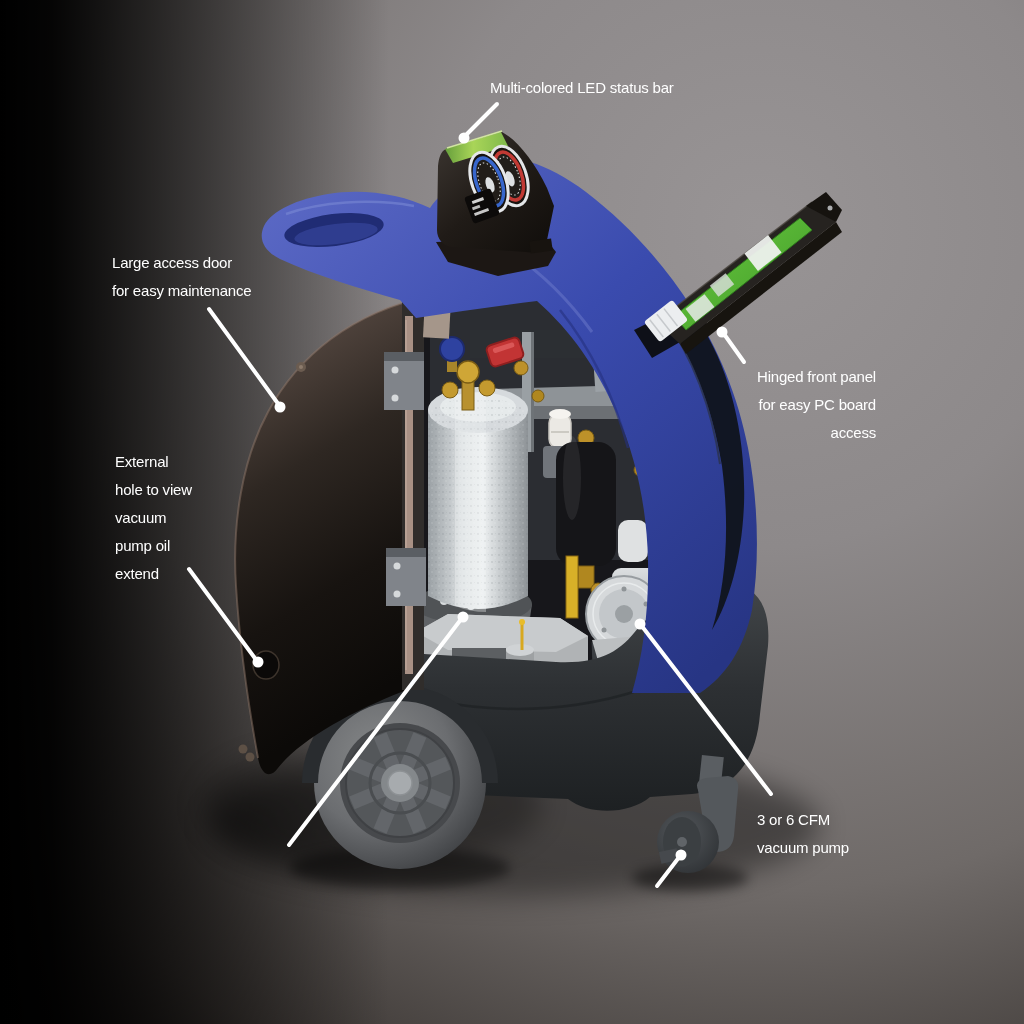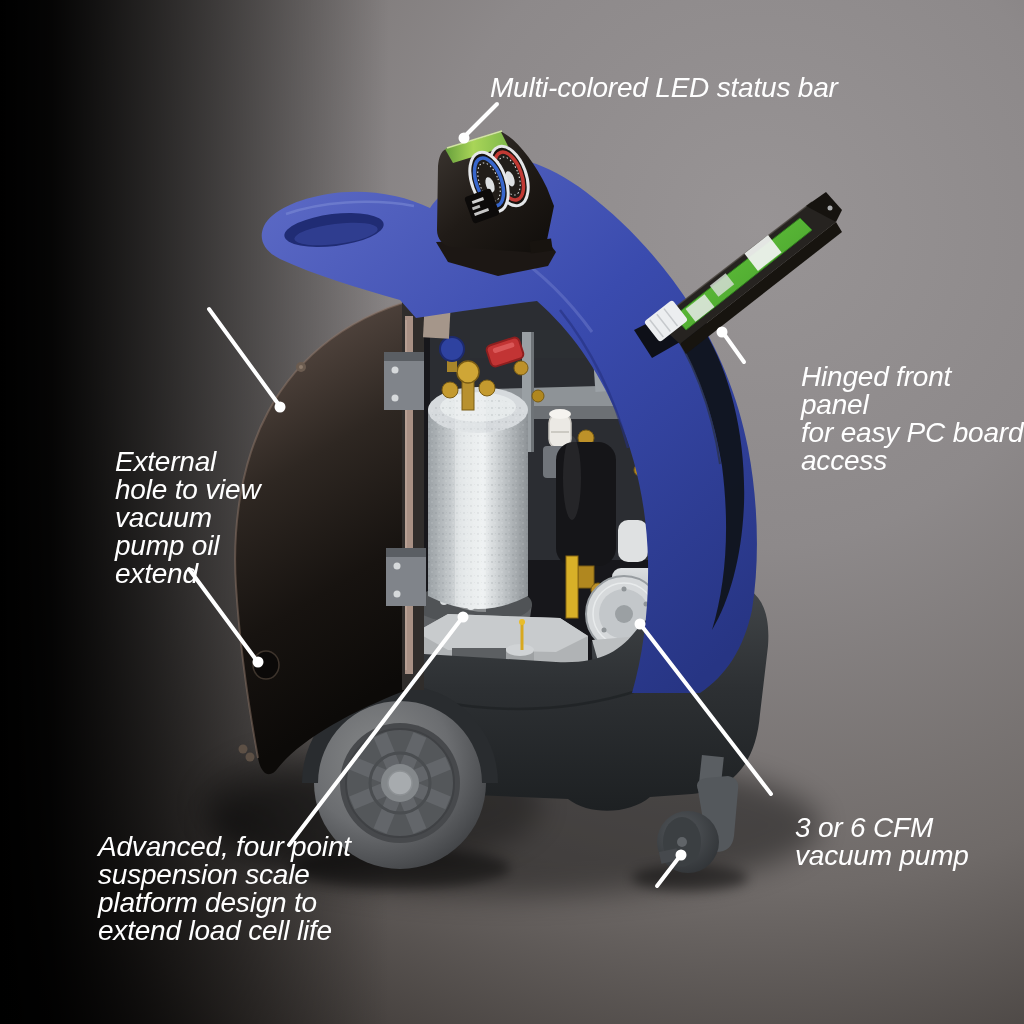--- a/index.html
+++ b/index.html
@@ -2,22 +2,22 @@
 <html><head>
 <meta charset="utf-8">
 <style>
   html,body{margin:0;padding:0;background:#000;}
   #canvas{
     position:relative;width:1024px;height:1024px;overflow:hidden;
     font-family:"Liberation Sans", sans-serif;
   }
   #scene{position:absolute;left:0;top:0;}
   .callout{
-    position:absolute;color:#ffffff;font-size:28px;line-height:28px;
-    letter-spacing:-0.2px;white-space:pre-line;font-weight:400;font-style:italic;
+    position:absolute;color:#ffffff;font-size:15px;line-height:28px;
+    letter-spacing:-0.2px;white-space:pre-line;font-weight:400;
   }
   .nowrap{white-space:nowrap;}
 </style>
 </head>
 <body>
 
 <div id="canvas">
 
 <svg id="scene" width="1024" height="1024" viewBox="0 0 1024 1024">
   <defs>
@@ -364,33 +364,31 @@
     <circle cx="258" cy="662" r="5.5"></circle>
     <circle cx="722" cy="332" r="5.5"></circle>
     <circle cx="463" cy="617" r="5.5"></circle>
     <circle cx="640" cy="624" r="5.5"></circle>
     <circle cx="681" cy="855" r="5.5"></circle>
   </g>
 </svg>
 
   <div class="callout nowrap" style="left:490px;top:74px;">Multi-colored LED status bar</div>
 
+  <div class="callout" style="left:112px;top:249px;">Large access door
+for easy maintenance</div>
 
   <div class="callout" style="left:115px;top:448px;">External
 hole to view
 vacuum
 pump oil
 extend</div>
 
-  <div class="callout" style="left:801px;top:363px;">Hinged front panel
+  <div class="callout" style="left:757px;top:363px;text-align:right;">Hinged front panel
 for easy PC board
 access</div>
 
-  <div class="callout" style="left:98px;top:833px;">Advanced, four point
-suspension scale
-platform design to
-extend load cell life</div>
-
-  <div class="callout" style="left:795px;top:806px;margin-top:8px;">3 or 6 CFM
+
+  <div class="callout" style="left:757px;top:806px;">3 or 6 CFM
 vacuum pump</div>
 
 
 </div>
 
 </body></html>

